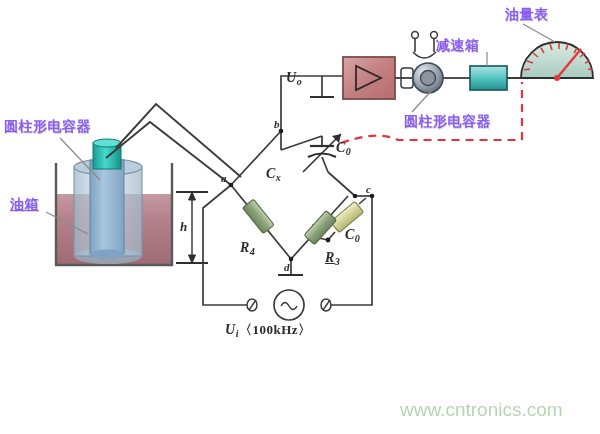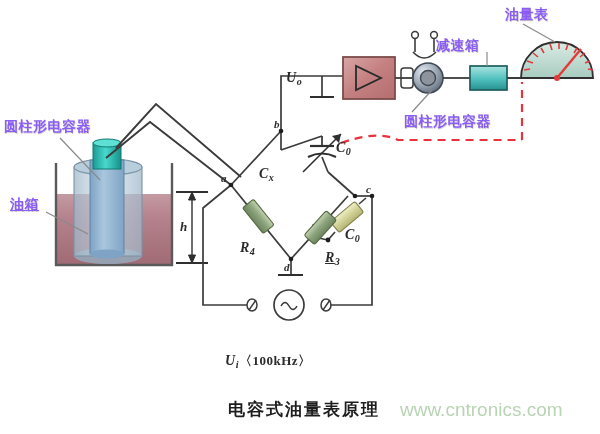--- a/index.html
+++ b/index.html
@@ -315,25 +315,25 @@
   <div class="lbl lbl-cn" style="left:436px; top:37px;font-family:Liberation Serif, serif;">减速箱</div>
 
   <div class="lbl lbl-cn" style="left:505px; top:6px;">油量表</div>
 
   <div class="lbl lbl-it" style="left:180px; top:219px; font-size:13px;">h</div>
 
   <div class="lbl lbl-it" style="left:286px; top:70px;text-align:right;">
     <span>U</span><span class="sub">o</span>
   </div>
 
-  <div class="lbl lbl-it" style="left:225px; top:321px;margin-top:31px;">
+  <div class="lbl lbl-it" style="left:225px; top:321px;">
     <span>U</span><span class="sub">i</span><span style="font-style:normal; font-size:13px;">〈100kHz〉</span>
   </div>
 
-  <div class="lbl lbl-it" style="left:259px; top:166px;">
+  <div class="lbl lbl-it" style="left:266px; top:166px;">
     <span>C</span><span class="sub">x</span>
   </div>
 
   <div class="lbl lbl-it" style="left:336px; top:140px;">
     <span>C</span><span class="sub">0</span>
   </div>
 
   <div class="lbl lbl-it" style="left:345px; top:227px;">
     <span>C</span><span class="sub">0</span>
   </div>
@@ -344,16 +344,15 @@
 
   <div class="lbl lbl-it" style="left:325px; top:250px;text-decoration:underline;">
     <span>R</span><span class="sub">3</span>
   </div>
 
   <div class="lbl lbl-node" style="left:221px; top:172px;">a</div>
   <div class="lbl lbl-node" style="left:274px; top:118px;">b</div>
   <div class="lbl lbl-node" style="left:366px; top:183px;">c</div>
   <div class="lbl lbl-node" style="left:284px; top:261px;">d</div>
 
-  <div id="caption">电容式油量表原理</div>
   <div id="watermark">www.cntronics.com</div>
 
 </div>
 
 </body></html>

